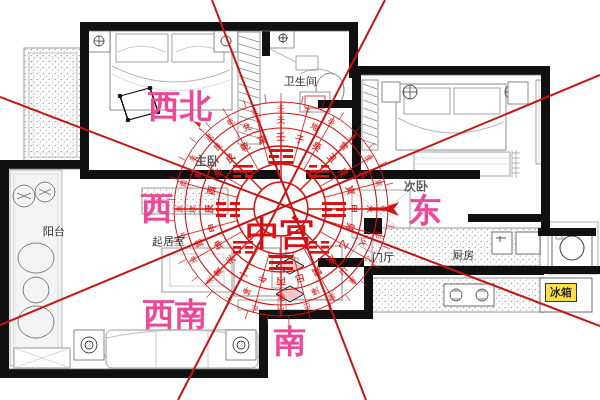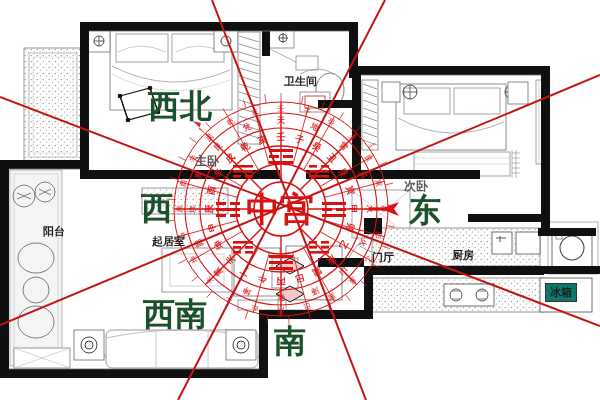--- a/index.html
+++ b/index.html
@@ -10,44 +10,44 @@
   }
   .layer{position:absolute;left:0;top:0;width:600px;height:400px;}
   .plan{z-index:1;}
   .compass{z-index:2;}
   .rays{z-index:3;}
   .labels{z-index:4;}
 
   
   .dir{
     position:absolute;
-    color:#14532d;
+    color:#ec4899;
     font-weight:700;
     line-height:1;
     white-space:nowrap;
     letter-spacing:0px;
     text-shadow:0 0 1px rgba(216,18,18,.35);
   }
   .dir.big{font-size:32px;}
 
   
   .center-label{
     position:absolute;color:#d81212;font-weight:700;font-size:34px;
-    line-height:1;white-space:nowrap;
+    line-height:1;white-space:nowrap;margin-top:24px;
   }
 
   
   .room{
-    position:absolute;color:#1c1c1c;font-size:11px;font-weight:700;
+    position:absolute;color:#1c1c1c;font-size:11px;font-weight:400;
     line-height:1;white-space:nowrap;
     font-family:"DejaVu Sans","Liberation Sans",sans-serif;
   }
   .room.tiny{font-size:12px;color:#555;font-weight:600;}
   .room.boxed{
-    border:1px solid #333;background:#0f766e;padding:3px 4px;font-weight:600;
+    border:1px solid #333;background:#fde047;padding:3px 4px;font-weight:600;
   }
 </style>
 </head>
 <body>
 
 <div id="stage">
 
   <svg class="layer plan" viewBox="0 0 600 400" width="600" height="400">
     <defs>
       <pattern id="spec" width="6" height="6" patternUnits="userSpaceOnUse">

